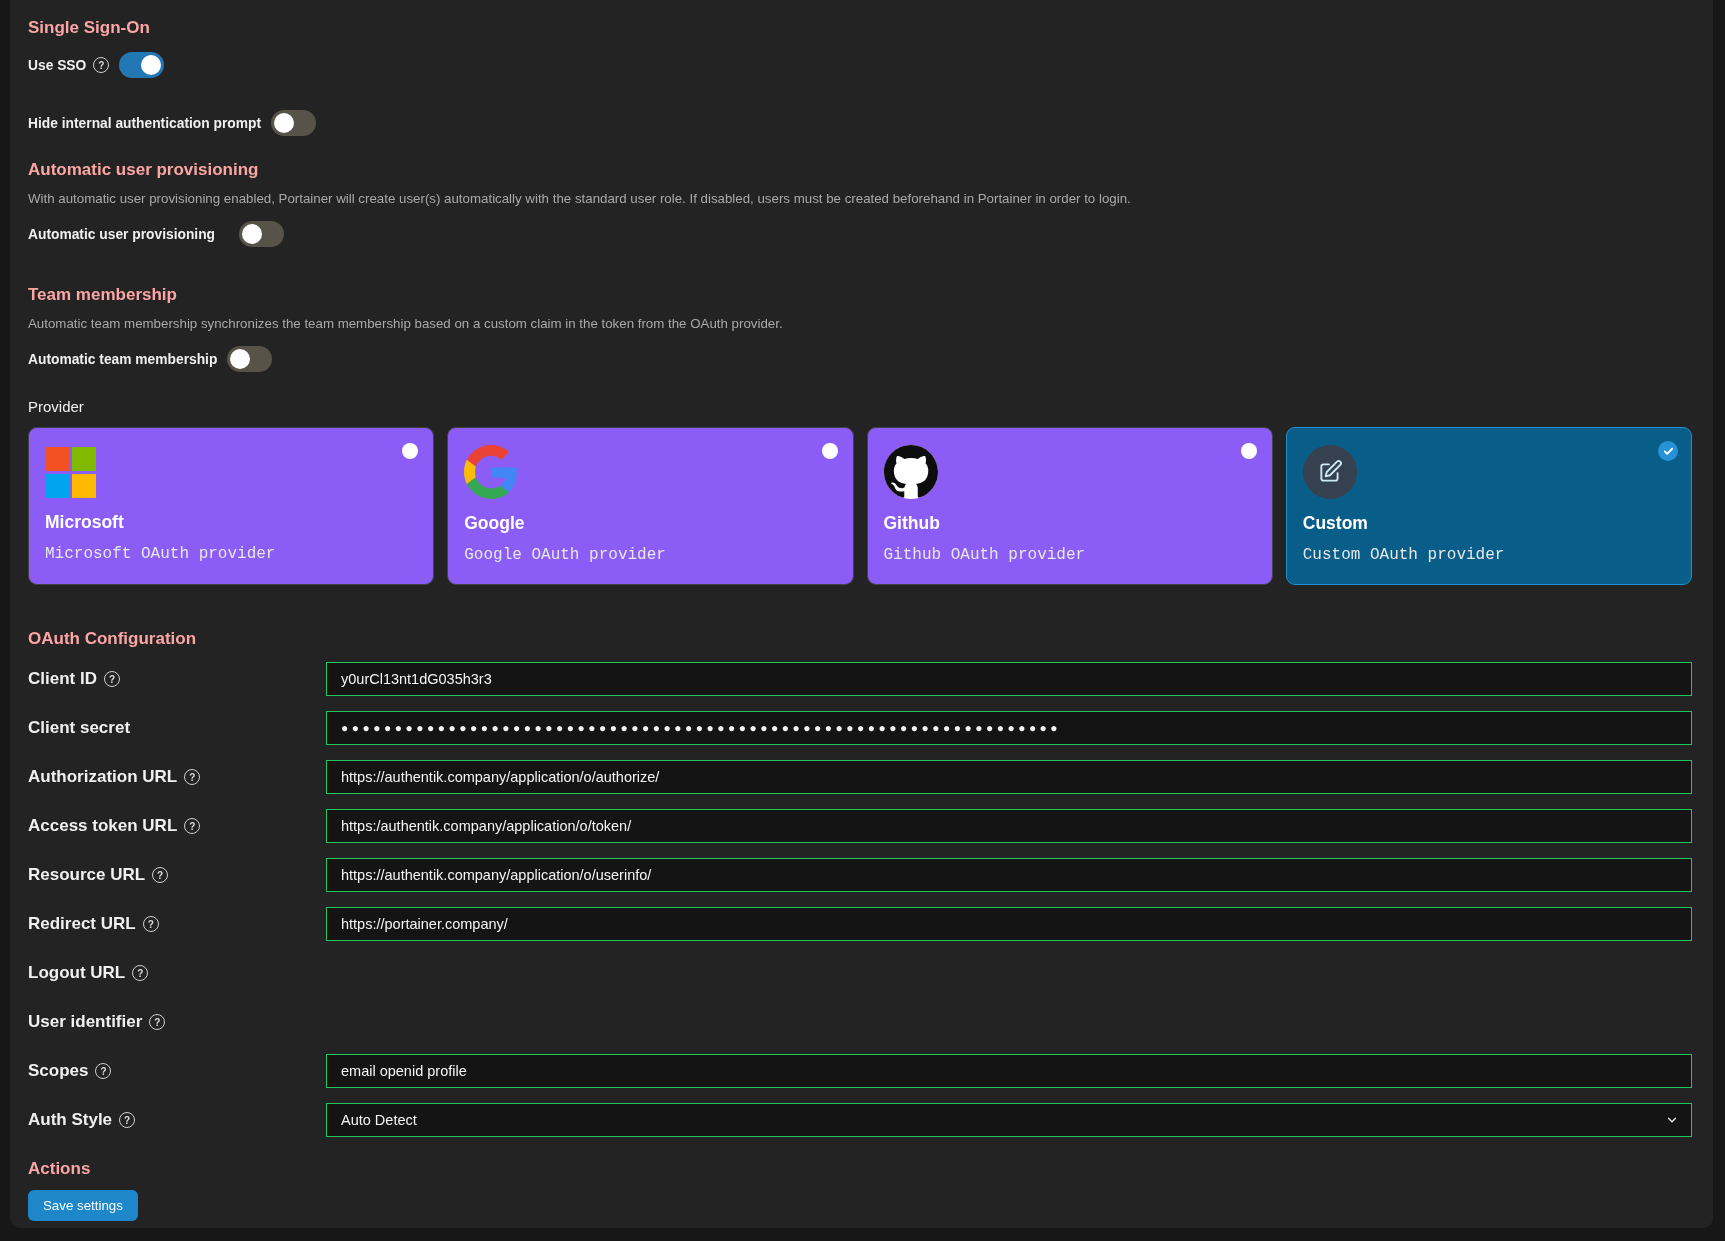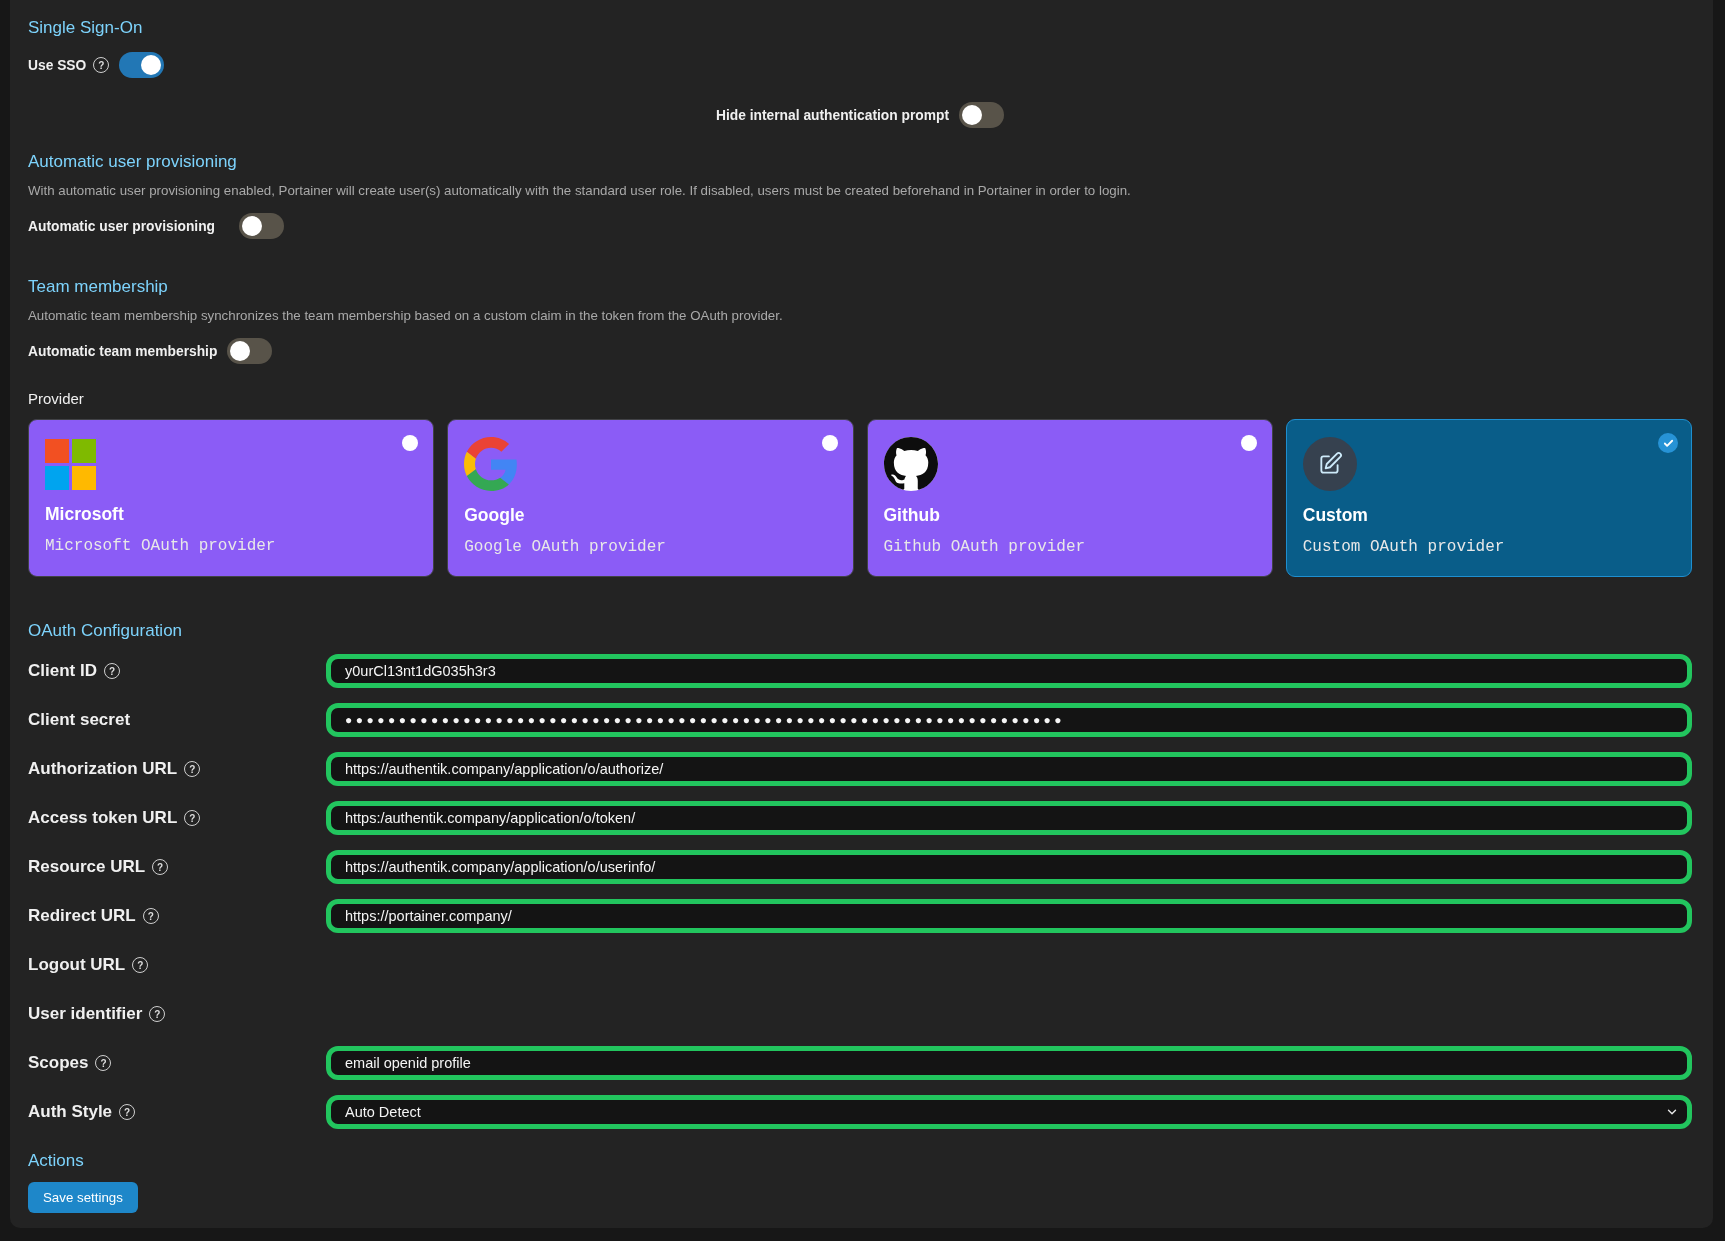--- a/index.html
+++ b/index.html
@@ -7,21 +7,21 @@
   body {
     width:1725px; height:1241px; overflow:hidden;
     font-family:"Liberation Sans", sans-serif;
     color:#f2f2f2;
   }
   .panel {
     position:relative; margin-left:10px; width:1703px; height:1228px;
     background:#232323; border-radius:0 0 10px 10px;
     padding:18px 21px 0 18px;
   }
-  h2.section-heading { font-size:17px; font-weight:normal; color:#7dd3fc; line-height:20px; }
+  h2.section-heading { font-size:17px; font-weight:bold; color:#fca5a5; line-height:20px; }
   .desc { font-size:13.3px; color:#a9a9a9; line-height:16px; margin-top:11px; }
 
   
   .toggle-row { display:flex; align-items:center; margin-top:14px; }
   .toggle-label { font-size:13.8px; font-weight:600; color:#f0f0f0; }
   .help {
     display:inline-flex; align-items:center; justify-content:center;
     width:16px; height:16px; border-radius:50%;
     border:1.4px solid #cfcfcf; color:#dedede;
     font-size:10px; font-weight:bold; margin-left:7px; cursor:pointer;
@@ -32,21 +32,21 @@
   }
   .toggle .knob {
     position:absolute; top:3px; width:20px; height:20px; border-radius:50%;
     background:#ffffff;
   }
   .toggle.on  { background:#2277b5; }
   .toggle.on .knob  { right:3px; }
   .toggle.off { background:#585349; }
   .toggle.off .knob { left:3px; }
 
-  .mt-sso-row2 { margin-top:24px;justify-content:center; }
+  .mt-sso-row2 { margin-top:32px; }
   .mt-aup { margin-top:24px; }
   .mt-team { margin-top:38px; }
   .mt-provider { margin-top:26px; }
 
   .provider-label { font-size:15px; font-weight:500; color:#f0f0f0; }
 
   
   .cards { display:grid; grid-template-columns:repeat(4,1fr); gap:13px; margin-top:12px; }
   .card {
     position:relative; height:158px; border-radius:9px;
@@ -76,21 +76,21 @@
 
   
   .oauth-heading { margin-top:44px; }
   .form { margin-top:13px; }
   .form-row { display:flex; align-items:center; margin-bottom:15px; height:34px; }
   .form-label-col { width:298px; flex:0 0 auto; display:flex; align-items:center; }
   .form-label { font-size:17px; font-weight:600; color:#f0f0f0; }
   .input-wrap { position:relative; flex:1 1 auto; }
   .input {
     width:100%; height:34px; background:#141414;
-    border:5px solid #22c55e; border-radius:12px;
+    border:1px solid #22c55e; border-radius:0;
     color:#f5f5f5; font-size:14.5px; padding:0 14px;
     font-family:"Liberation Sans", sans-serif; outline:none;
   }
   .input.secret { letter-spacing:3.5px; font-size:12px; }
   select.input { appearance:none; -webkit-appearance:none; cursor:pointer; }
   .chevron {
     position:absolute; right:13px; top:50%; transform:translateY(-50%);
     pointer-events:none; display:flex;
   }
 

